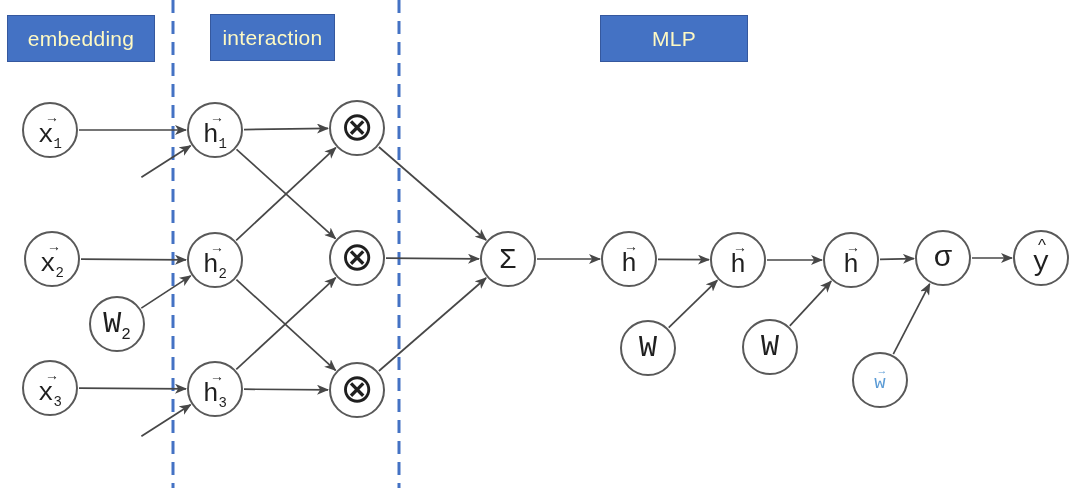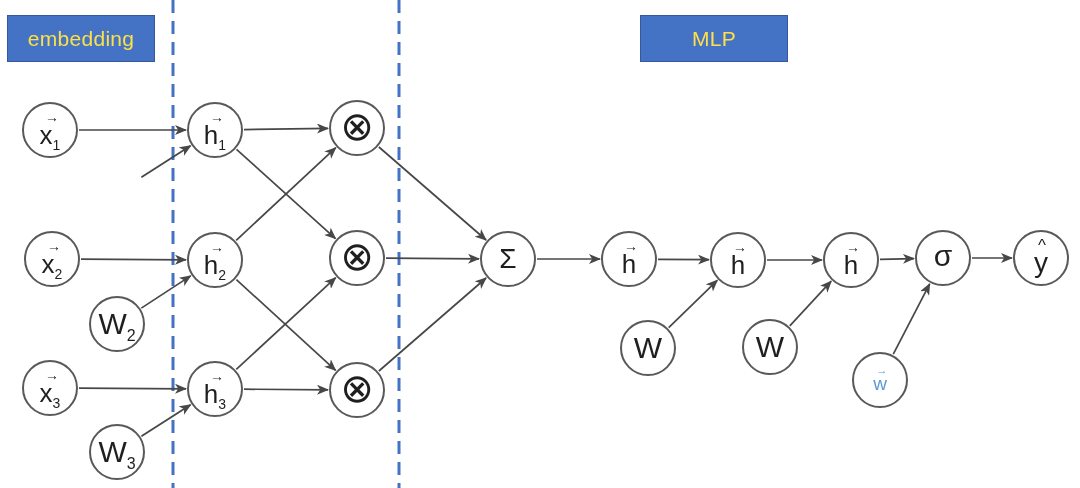--- a/index.html
+++ b/index.html
@@ -9,21 +9,21 @@
     background:#ffffff;
     overflow:hidden;
     font-family:"Liberation Sans","DejaVu Sans",sans-serif;
   }
   #edge-layer{position:absolute;left:0;top:0;width:1080px;height:488px;z-index:1;}
   #node-layer{position:absolute;left:0;top:0;width:1080px;height:488px;z-index:2;}
 
   .section-box{
     position:absolute;
     display:flex;align-items:center;justify-content:center;
-    color:#fde047;
+    color:#fef9c3;
     font-size:21px;
     letter-spacing:0.3px;
     box-sizing:border-box;
     border:1px solid #35589e;
   }
   #box-embedding{left:7px;top:15px;width:148px;height:47px;}
   #box-interaction{left:210px;top:14px;width:125px;height:47px;}
   #box-mlp{left:600px;top:15px;width:148px;height:47px;}
 
   .node{
@@ -41,21 +41,21 @@
   .node .accent{
     font-size:14px;height:9px;line-height:9px;
     transform:translateX(2px);
     display:block;
   }
   .node .hat{
     font-size:17px;height:9px;line-height:11px;
     transform:translateX(1px);
     display:block;
   }
-  .node .row{display:block;white-space:nowrap;}
+  .node .row{display:block;white-space:nowrap;font-family:Liberation Mono, monospace;}
   .node sub{font-size:14px;line-height:0;}
 
   .kind-vec .row{font-size:26px;}
   .kind-weight .row{font-size:30px;}
   .kind-weight sub{font-size:16px;}
   .kind-otimes .sym{font-size:40px;line-height:40px;font-family:"DejaVu Sans",sans-serif;transform:translateY(-2px);}
   .kind-sum .sym{font-size:28px;line-height:28px;}
   .kind-sigma .sym{font-size:30px;line-height:30px;transform:translateY(-2px);}
   .kind-yhat .row{font-size:28px;}
   .kind-wvec{color:#5B9BD5;}
@@ -107,23 +107,20 @@
         <span class="accent">→</span>
         <span class="row">x<sub>2</sub></span>
       </div>
       <div class="node kind-vec" style="left: 22px; top: 360px; border-color: rgb(89, 89, 89);">
         <span class="accent">→</span>
         <span class="row">x<sub>3</sub></span>
       </div>
       <div class="node kind-weight" style="left: 89px; top: 296px; border-color: rgb(89, 89, 89); text-align: center;">
         <span class="row">W<sub>2</sub></span>
       </div>
-      <div class="node kind-weight" style="left: 89px; top: 424px; border-color: rgb(89, 89, 89);">
-        <span class="row">W<sub>3</sub></span>
-      </div>
       <div class="node kind-vec" style="left: 187px; top: 102px; border-color: rgb(89, 89, 89);">
         <span class="accent">→</span>
         <span class="row">h<sub>1</sub></span>
       </div>
       <div class="node kind-vec" style="left: 187px; top: 232px; border-color: rgb(89, 89, 89);">
         <span class="accent">→</span>
         <span class="row">h<sub>2</sub></span>
       </div>
       <div class="node kind-vec" style="left: 187px; top: 361px; border-color: rgb(89, 89, 89);">
         <span class="accent">→</span>
@@ -166,14 +163,15 @@
       <div class="node kind-sigma" style="left: 915px; top: 230px; border-color: rgb(89, 89, 89);">
         <span class="sym">σ</span>
       </div>
       <div class="node kind-yhat" style="left: 1013px; top: 230px; border-color: rgb(89, 89, 89);">
         <span class="hat">^</span>
         <span class="row">y</span>
       </div>
     </div>
 
   <div class="section-box" id="box-embedding" style="background: rgb(68, 114, 196); border-color: rgb(53, 88, 158);">embedding</div>
-  <div class="section-box" id="box-mlp" style="background: rgb(68, 114, 196); border-color: rgb(53, 88, 158); margin-left: 40px;">MLP</div>
+  <div class="section-box" id="box-interaction" style="background: rgb(68, 114, 196); border-color: rgb(53, 88, 158);">interaction</div>
+  <div class="section-box" id="box-mlp" style="background: rgb(68, 114, 196); border-color: rgb(53, 88, 158);">MLP</div>
 </div>
 
 </body></html>

